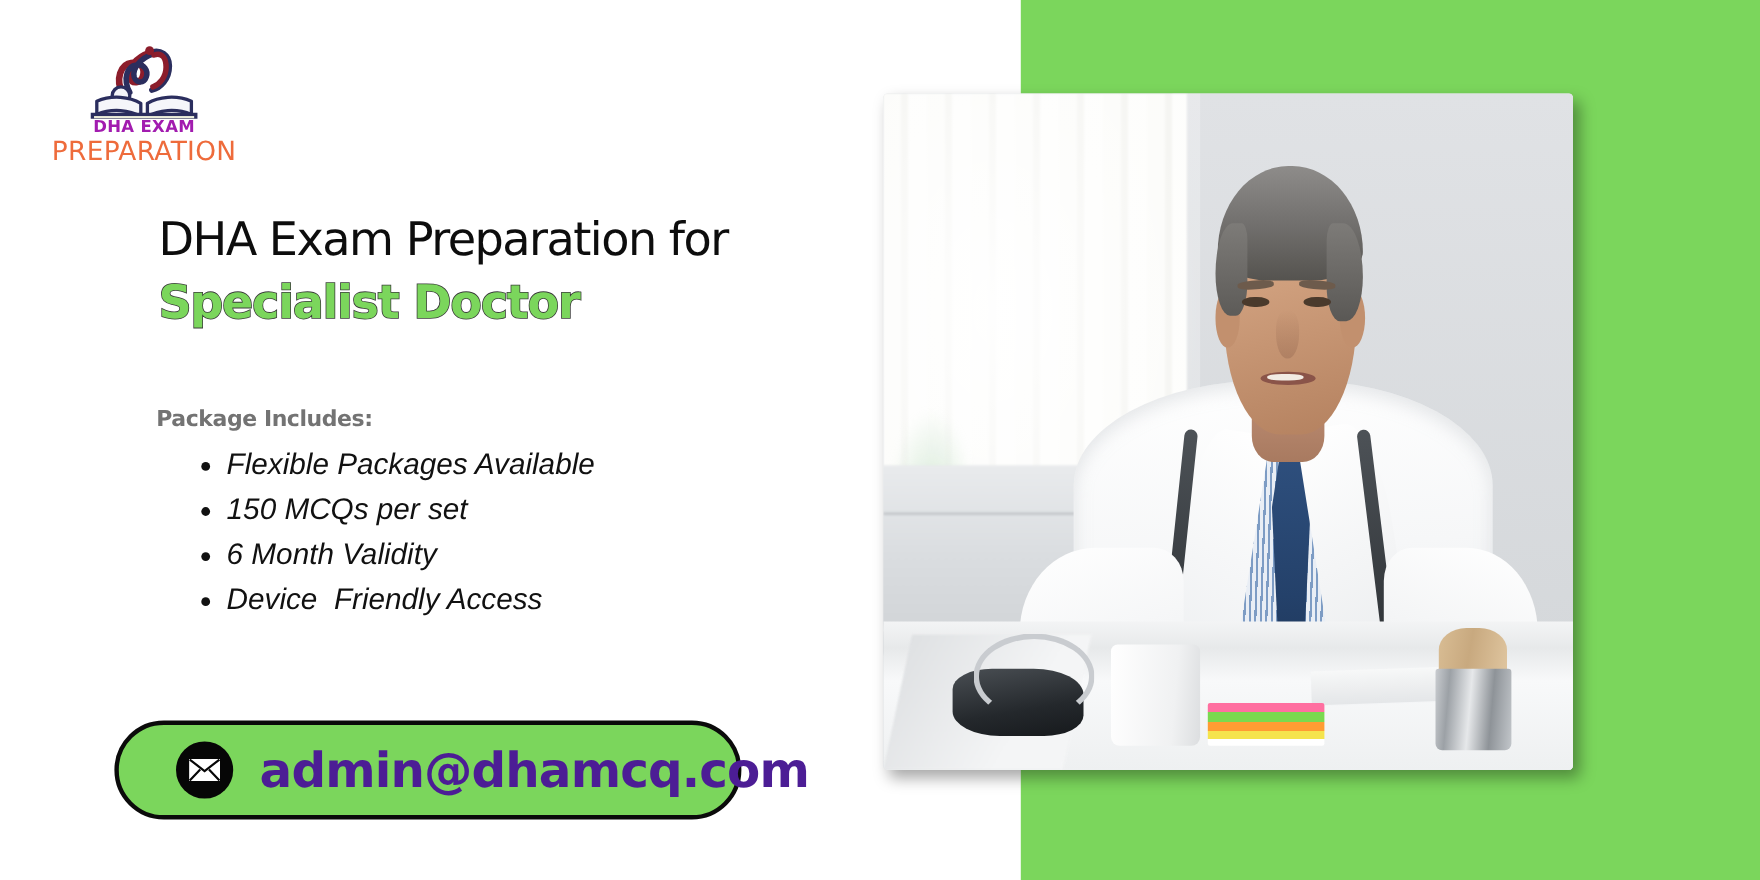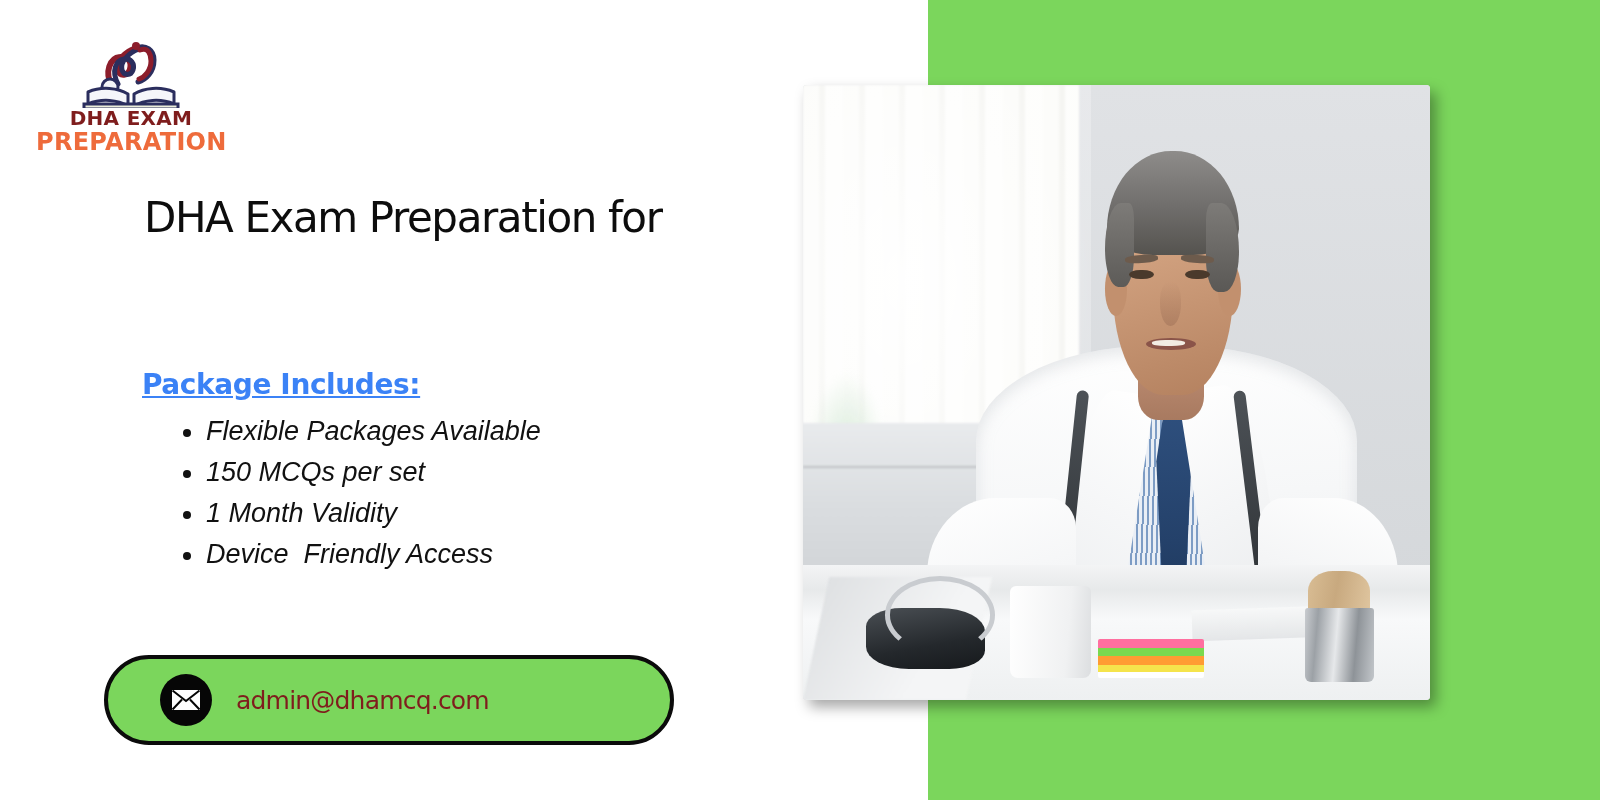--- a/index.html
+++ b/index.html
@@ -440,28 +440,28 @@
     height: 84px;
     margin: 0 auto;
   }
   .logo-text {
     text-align: center;
     line-height: 1;
   }
   .logo-line1 {
     font-family: "DejaVu Sans", sans-serif;
     font-weight: 700;
-    font-size: 20px;
+    font-size: 15px;
     letter-spacing: 0.3px;
-    color: #7f1d1d;
+    color: #a21caf;
     display: block;
   }
   .logo-line2 {
     font-family: "DejaVu Sans", sans-serif;
-    font-weight: 700;
+    font-weight: 400;
     font-size: 24px;
     letter-spacing: 0.3px;
     color: #EE6B3B;
     display: block;
     margin-top: 2px;
   }
 
   
   .headline {
     position: absolute;
@@ -496,26 +496,25 @@
   
   .package {
     position: absolute;
     left: 142px;
     top: 368px;
     width: 600px;
   }
   .package-title {
     font-family: "DejaVu Sans", sans-serif;
     font-weight: 700;
-    font-size: 28px;
+    font-size: 20px;
     letter-spacing: -0.4px;
-    color: #3b82f6;
+    color: #737373;
     margin: 0 0 10px 0;
     display: block;
-    text-decoration: underline;
   }
   .package-list {
     margin: 0;
     padding: 0 0 0 52px;
     list-style: none;
   }
   .package-list li {
     position: relative;
     font-family: "Liberation Sans", sans-serif;
     font-style: italic;
@@ -556,24 +555,24 @@
     height: 52px;
     border-radius: 50%;
     background: #060606;
     display: flex;
     align-items: center;
     justify-content: center;
     flex: 0 0 auto;
   }
   .email-text {
     font-family: "DejaVu Sans", sans-serif;
-    font-weight: 400;
-    font-size: 25px;
+    font-weight: 700;
+    font-size: 44px;
     letter-spacing: -0.8px;
-    color: #7f1d1d;
+    color: #4c1d95;
     margin-left: 24px;
     white-space: nowrap;
   }
 </style>
 </head>
 <body>
 
 <div class="banner">
 
   <div class="green-panel"></div>
@@ -648,28 +647,29 @@
       </svg>
     </div>
     <div class="logo-text">
       <span class="logo-line1">DHA EXAM</span>
       <span class="logo-line2">PREPARATION</span>
     </div>
   </div>
 
   <div class="headline">
     <span class="headline-l1">DHA Exam Preparation for</span>
+    <span class="headline-l2">Specialist Doctor</span>
   </div>
 
   <div class="package">
     <span class="package-title">Package Includes:</span>
     <ul class="package-list">
       <li>Flexible Packages Available</li>
       <li>150 MCQs per set</li>
-      <li>1 Month Validity</li>
+      <li>6 Month Validity</li>
       <li>Device  Friendly Access</li>
     </ul>
   </div>
 
   <div class="email-pill">
     <span class="email-icon">
       <svg width="30" height="22" viewBox="0 0 30 22" xmlns="http://www.w3.org/2000/svg">
         <rect x="1.5" y="1.5" width="27" height="19" fill="#ffffff" stroke="#ffffff" stroke-width="1"></rect>
         <path d="M1.5 1.5 L15 12 L28.5 1.5" fill="none" stroke="#060606" stroke-width="2"></path>
         <path d="M1.5 20.5 L11 10.5 M28.5 20.5 L19 10.5" fill="none" stroke="#060606" stroke-width="2"></path>

